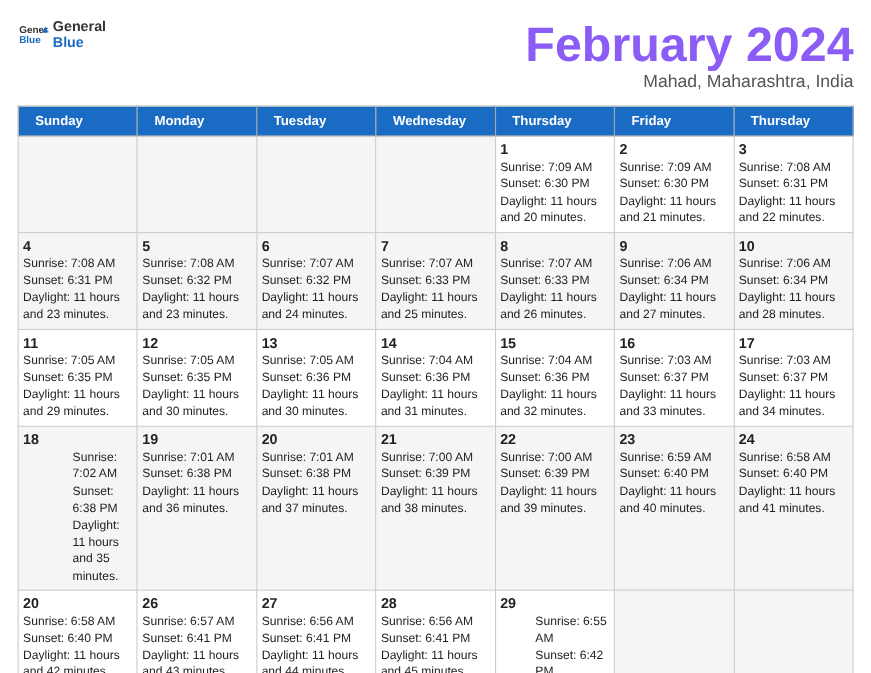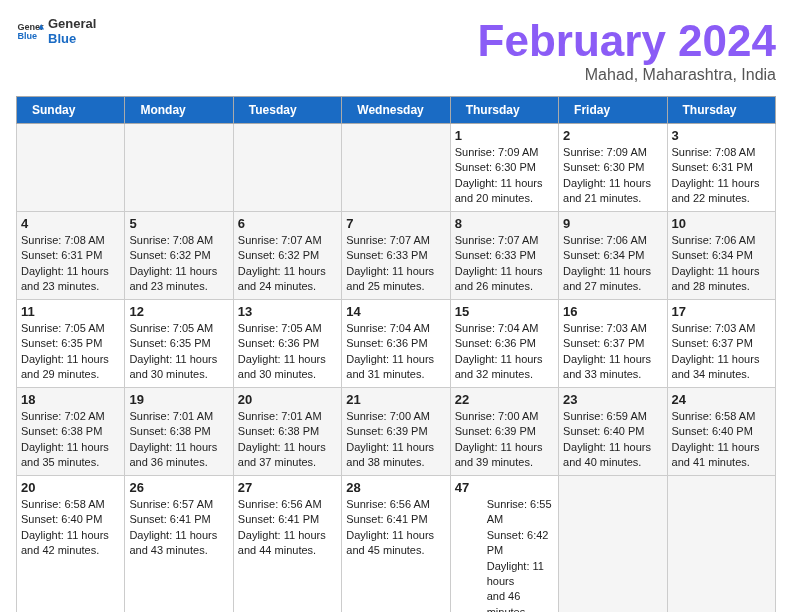--- a/index.html
+++ b/index.html
@@ -237,21 +237,21 @@
           <div class="day-num">17</div>
           <div class="cell-info" style="white-space: pre-line;">Sunrise: 7:03 AM
 Sunset: 6:37 PM
 Daylight: 11 hours
 and 34 minutes.</div>
         </td>
       </tr>
       <tr>
         <td>
           <div class="day-num">18</div>
-          <div class="cell-info" style="white-space: pre-line;">Sunrise: 7:02 AM
+          <div class="cell-info" style="white-space: pre-line; margin-left: 45px;">Sunrise: 7:02 AM
 Sunset: 6:38 PM
 Daylight: 11 hours
 and 35 minutes.</div>
         </td>
         <td>
           <div class="day-num">19</div>
           <div class="cell-info" style="white-space: pre-line;">Sunrise: 7:01 AM
 Sunset: 6:38 PM
 Daylight: 11 hours
 and 36 minutes.</div>
@@ -315,21 +315,21 @@
 and 44 minutes.</div>
         </td>
         <td>
           <div class="day-num">28</div>
           <div class="cell-info" style="white-space: pre-line;">Sunrise: 6:56 AM
 Sunset: 6:41 PM
 Daylight: 11 hours
 and 45 minutes.</div>
         </td>
         <td>
-          <div class="day-num">47</div>
+          <div class="day-num">29</div>
           <div class="cell-info" style="white-space: pre-line; margin-left: 32px;">Sunrise: 6:55 AM
 Sunset: 6:42 PM
 Daylight: 11 hours
 and 46 minutes.</div>
         </td>
         <td class="empty-cell"></td>
         <td class="empty-cell"></td>
       </tr>
     </tbody>
 </table>

